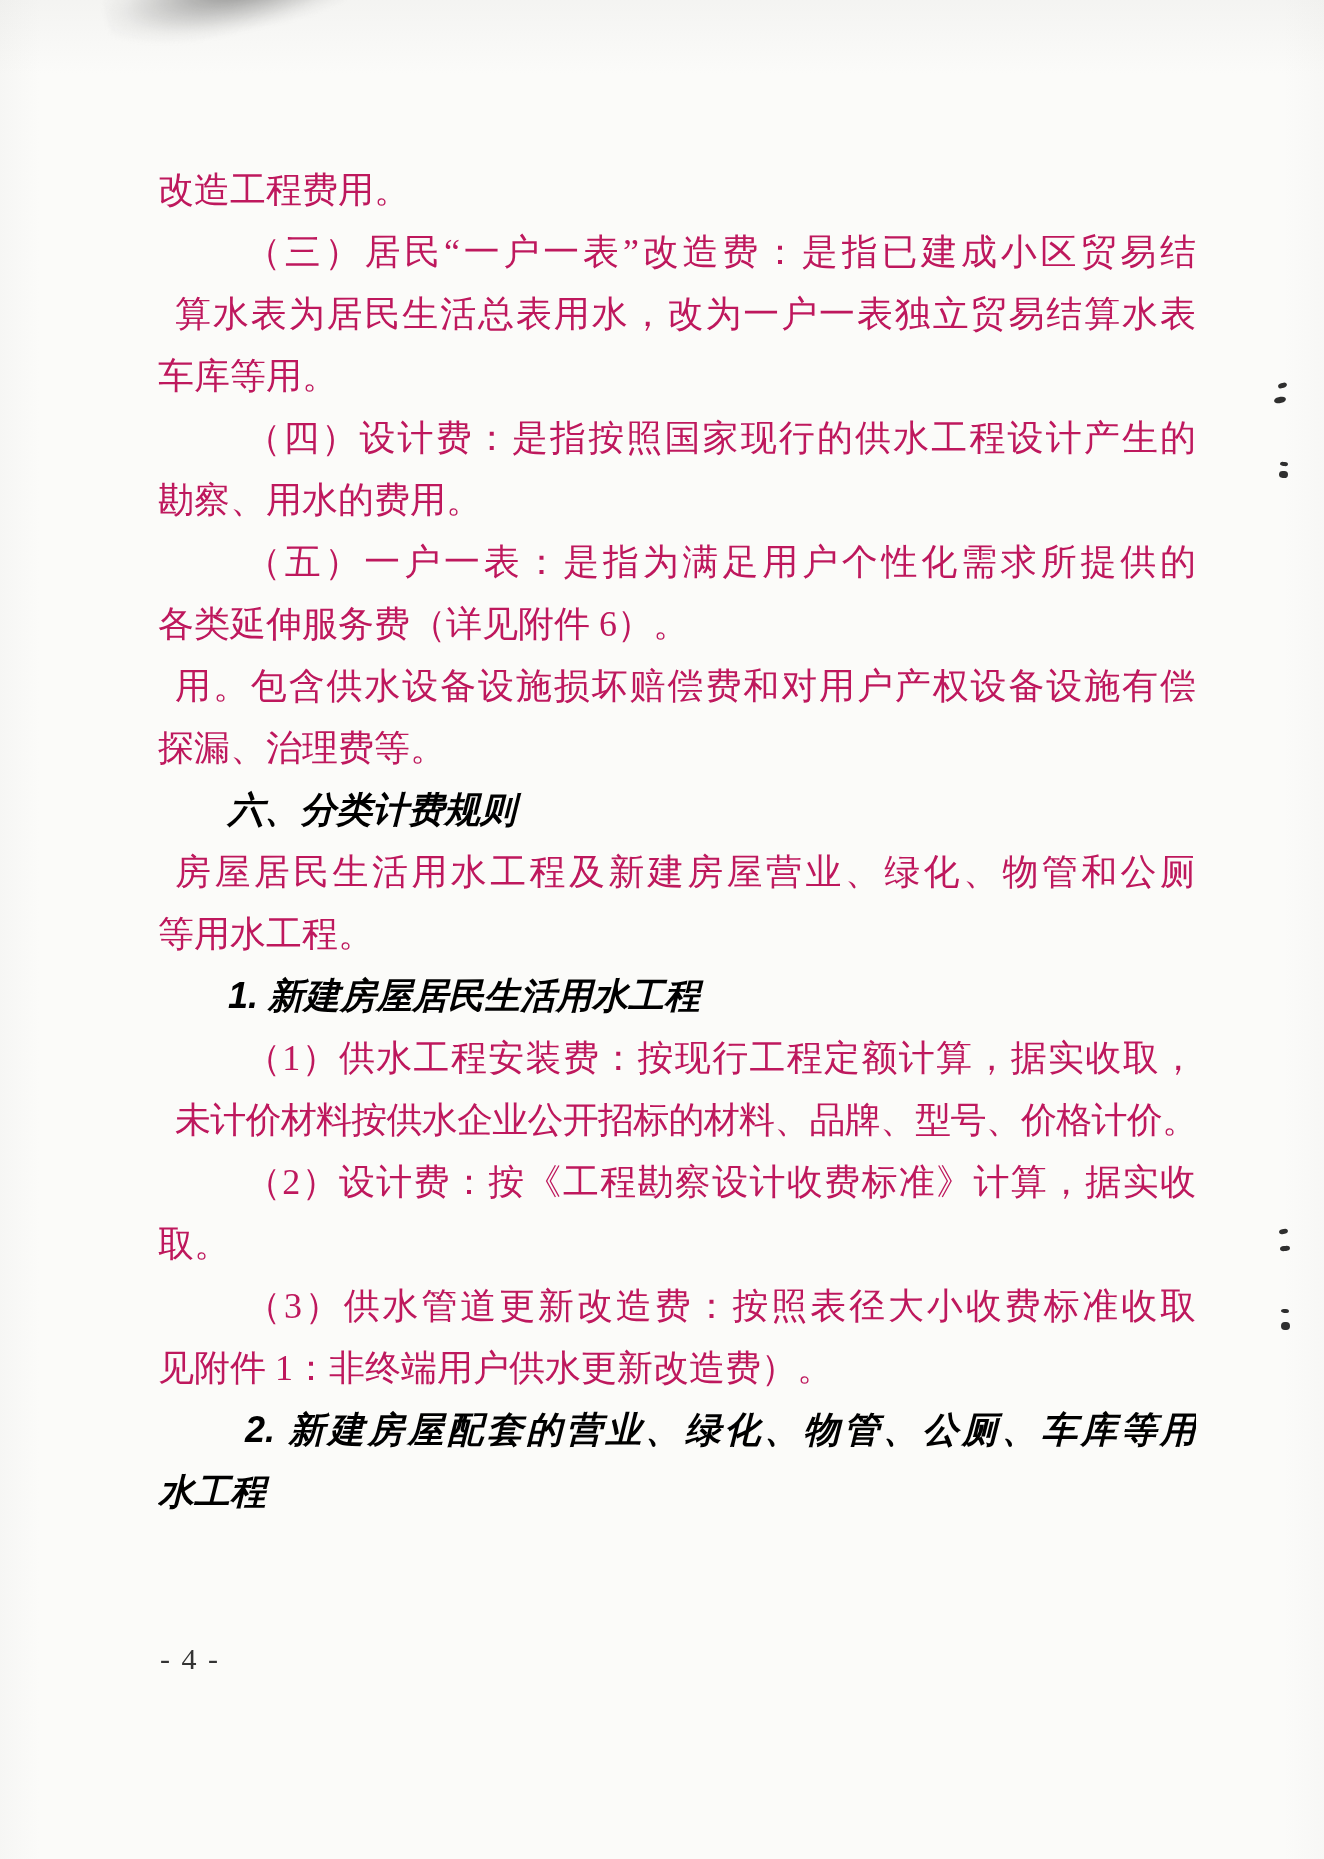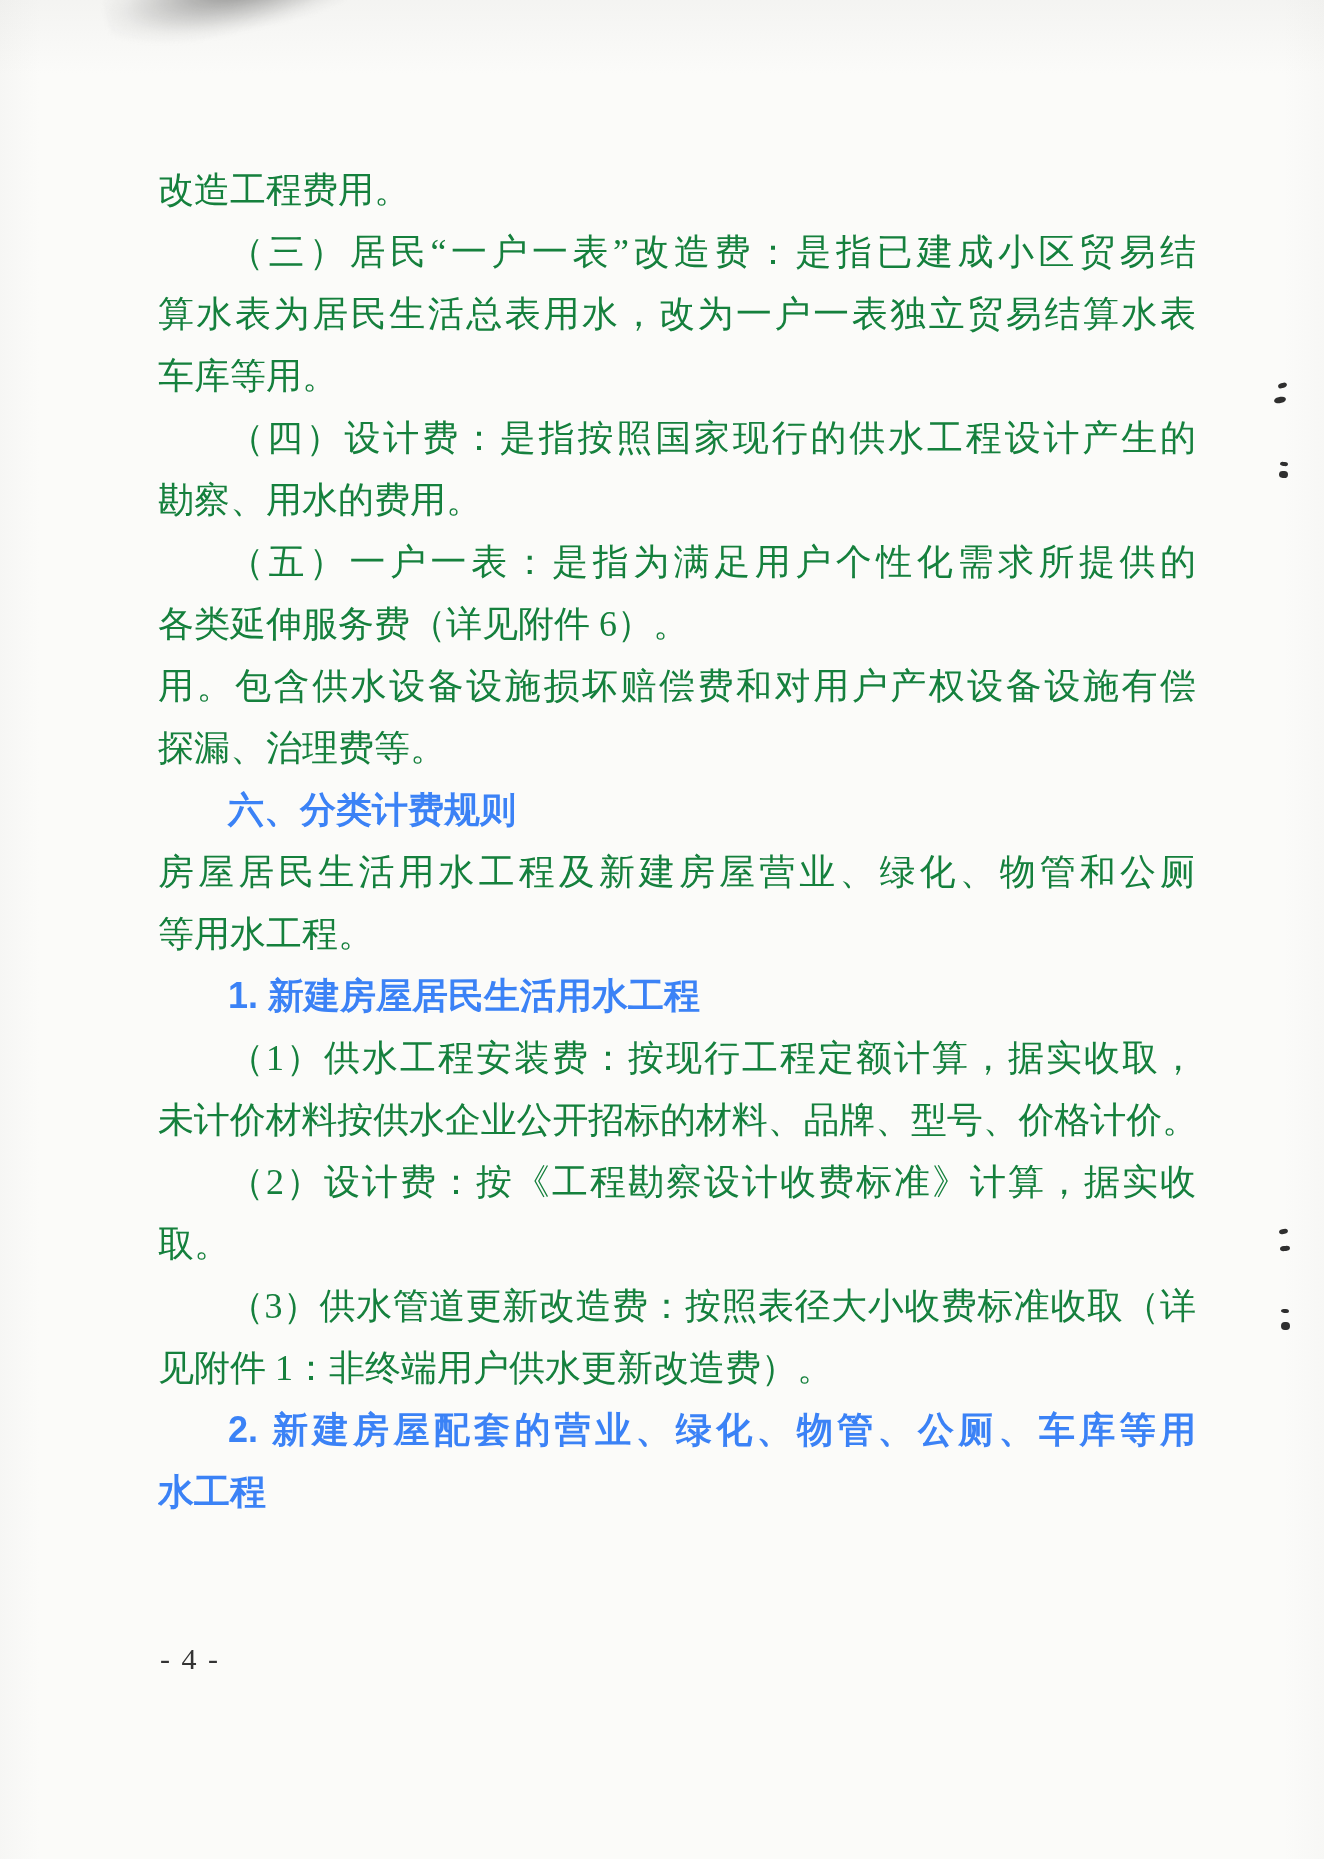--- a/index.html
+++ b/index.html
@@ -17,34 +17,35 @@
     background:
       linear-gradient(180deg, rgba(180,180,178,0.10) 0%, rgba(255,255,255,0) 4%),
       linear-gradient(90deg, rgba(190,190,188,0.08) 0%, rgba(255,255,255,0) 3%, rgba(255,255,255,0) 97%, rgba(190,190,188,0.06) 100%);
     pointer-events:none;
   }
   .doc-body{
     position:absolute;left:158px;top:159px;width:1038px;
   }
   .line{
     height:62px;line-height:62px;
-    font-size:36px;color:#15803d;
+    font-size:36px;color:#be185d;
     white-space:nowrap;overflow:hidden;
   }
   .line.full{
     white-space:normal;
     text-align:justify;
     text-align-last:justify;
     text-justify:inter-character;
+    margin-left:17px;
   }
   .line.indent{padding-left:70px;}
   .line.tight{letter-spacing:-2px;}
   .line.heading{
     font-family:"Liberation Sans","DejaVu Sans",sans-serif;
-    font-weight:700;color:#3b82f6;
+    font-weight:700;color:#000000;font-style:italic;
   }
   .page-number{
     position:absolute;left:160px;top:1642px;
     font-size:30px;line-height:34px;color:#333;
     letter-spacing:2px;
     font-family:"Liberation Serif","DejaVu Serif",serif;
   }
   
   .smudge{
     position:absolute;left:106px;top:-32px;width:236px;height:66px;

